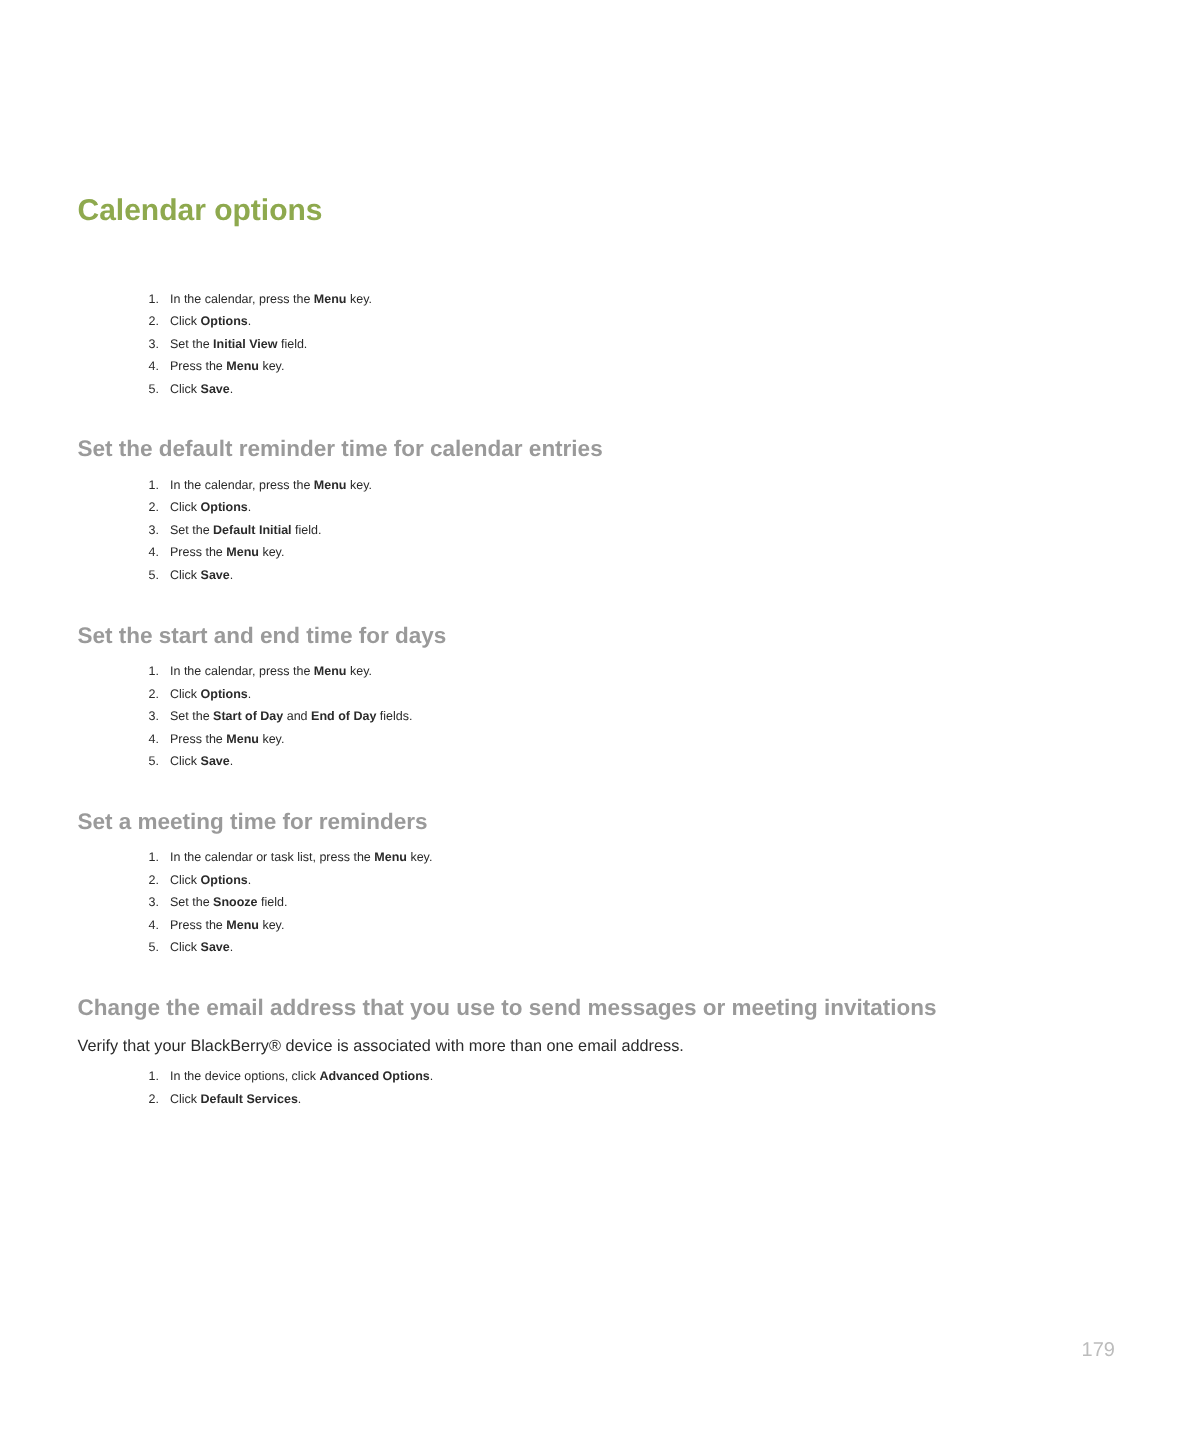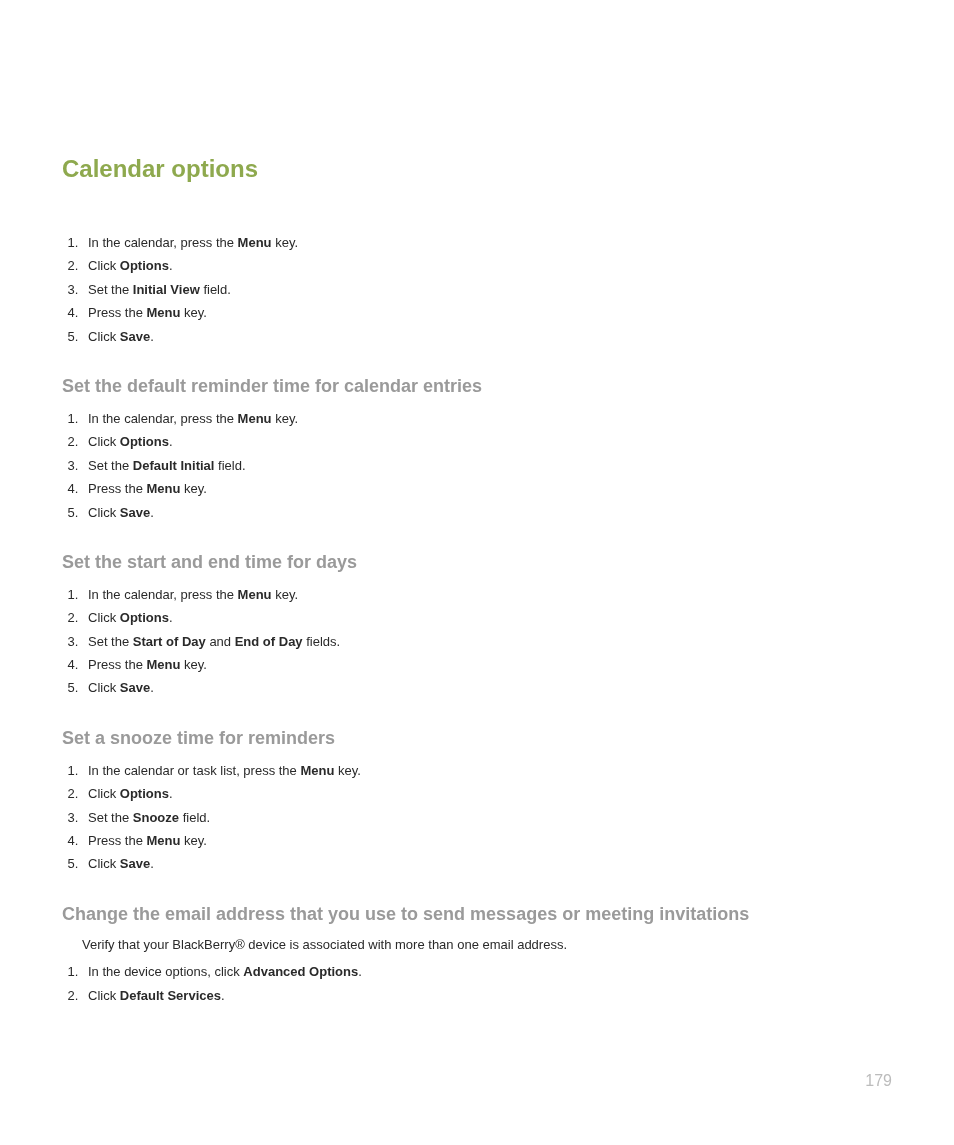--- a/index.html
+++ b/index.html
@@ -23,28 +23,28 @@
   }
   .section-title {
     font-size: 18px;
     font-weight: bold;
     color: #9a9a9a;
     margin-bottom: 10px;
   }
   .intro {
     font-size: 13px;
     color: #2a2a2a;
-    margin-left: 20px;
+    margin-left: 0;
     margin-bottom: 6px;
     line-height: 1.5;
   }
   ol.steps {
     list-style: decimal;
-    margin-left: 20px;
-    font-size: 13px;
+    margin-left: 68px;
+    font-size: 10px;
     line-height: 1.8;
     color: #2a2a2a;
   }
   ol.steps li {
     padding-left: 6px;
   }
   .b { font-weight: bold; }
   .page-number {
     position: absolute;
     bottom: 55px;
@@ -82,21 +82,21 @@
       <h2 class="section-title">Set the start and end time for days</h2>
       <ol class="steps">
         <li><span>In the calendar, press the </span><span class="b">Menu</span><span> key.</span></li>
         <li><span>Click </span><span class="b">Options</span><span>.</span></li>
         <li><span>Set the </span><span class="b">Start of Day</span><span> and </span><span class="b">End of Day</span><span> fields.</span></li>
         <li><span>Press the </span><span class="b">Menu</span><span> key.</span></li>
         <li><span>Click </span><span class="b">Save</span><span>.</span></li>
       </ol>
     </div>
     <div class="section">
-      <h2 class="section-title">Set a snooze time for reminders</h2>
+      <h2 class="section-title">Set a meeting time for reminders</h2>
       <ol class="steps">
         <li><span>In the calendar or task list, press the </span><span class="b">Menu</span><span> key.</span></li>
         <li><span>Click </span><span class="b">Options</span><span>.</span></li>
         <li><span>Set the </span><span class="b">Snooze</span><span> field.</span></li>
         <li><span>Press the </span><span class="b">Menu</span><span> key.</span></li>
         <li><span>Click </span><span class="b">Save</span><span>.</span></li>
       </ol>
     </div>
     <div class="section">
       <h2 class="section-title">Change the email address that you use to send messages or meeting invitations</h2>

